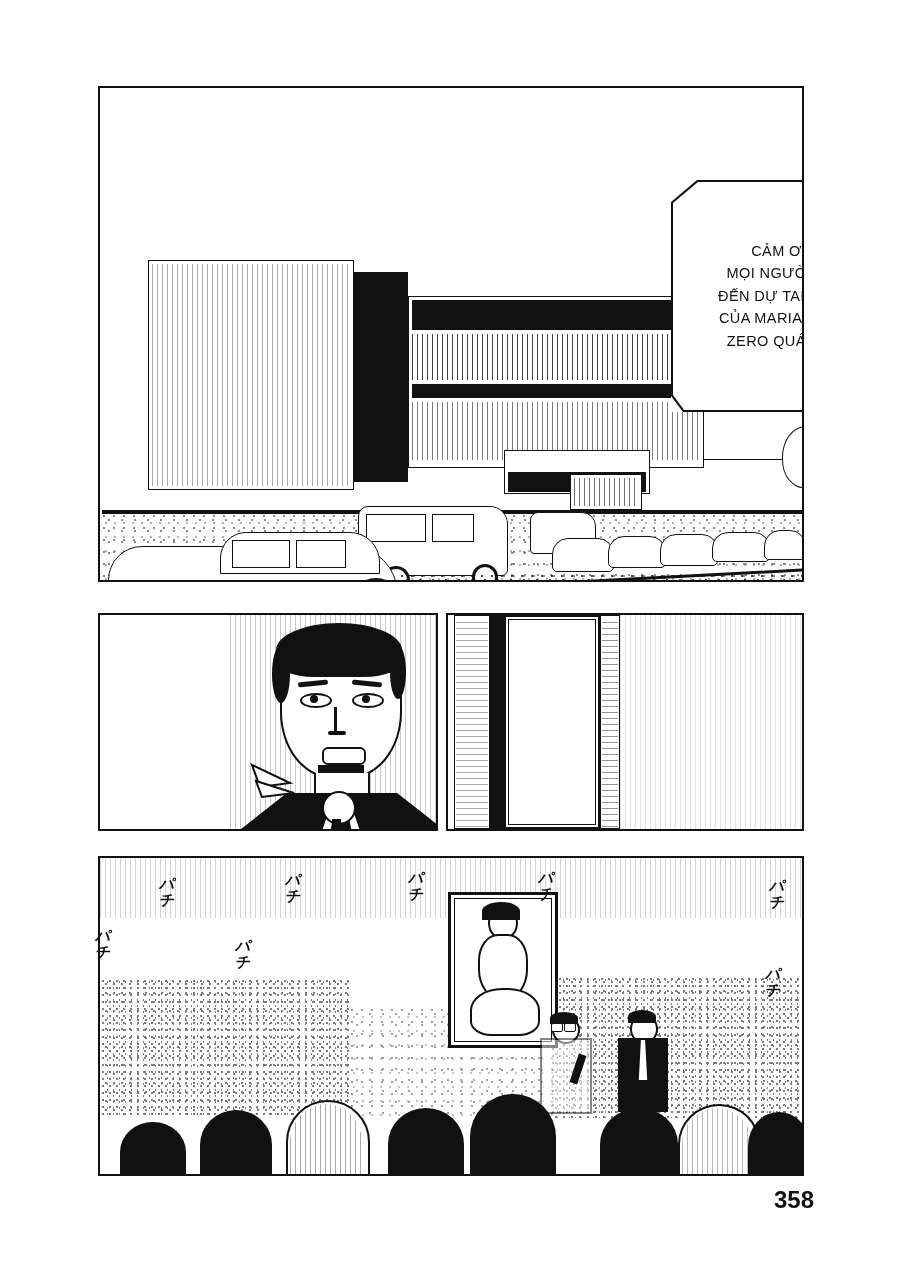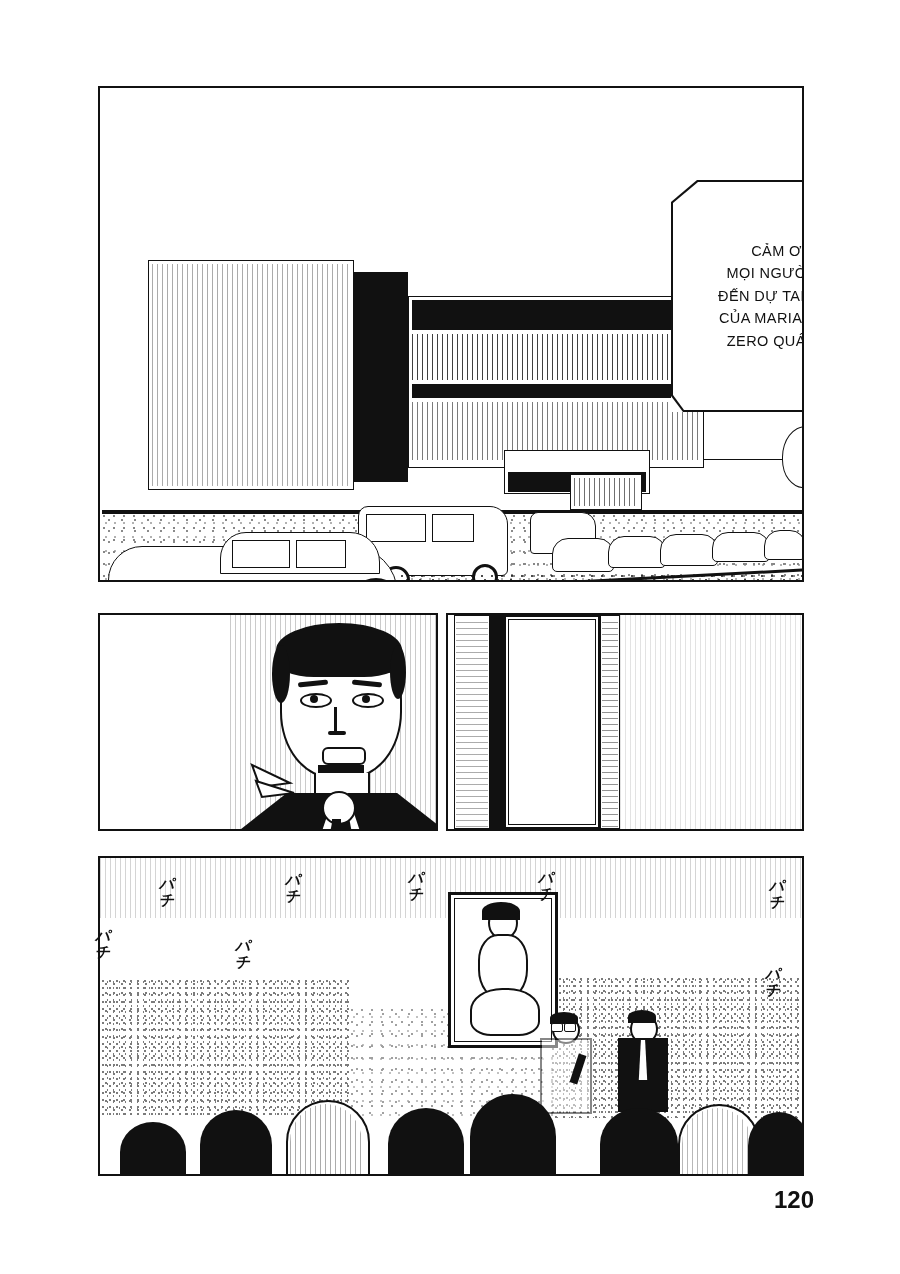--- a/index.html
+++ b/index.html
@@ -333,14 +333,14 @@
   </div>
   <div class="sfx" style="left:770px; top:878px;">
     <span class="s1">パ</span>
     <span class="s2">チ</span>
   </div>
   <div class="sfx" style="left:766px; top:966px;">
     <span class="s1">パ</span>
     <span class="s2">チ</span>
   </div>
 
-  <div id="page-number">120</div>
+  <div id="page-number">358</div>
 </div>
 
 </body></html>

